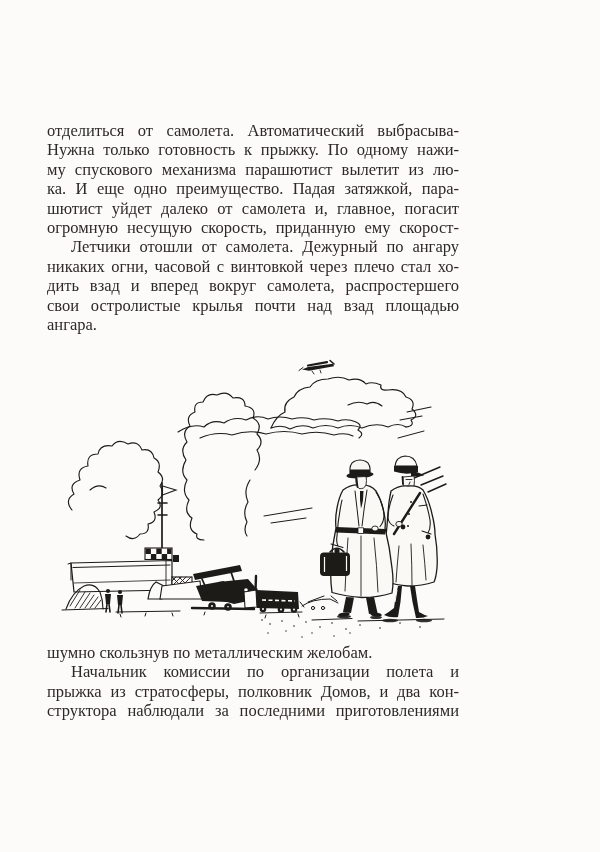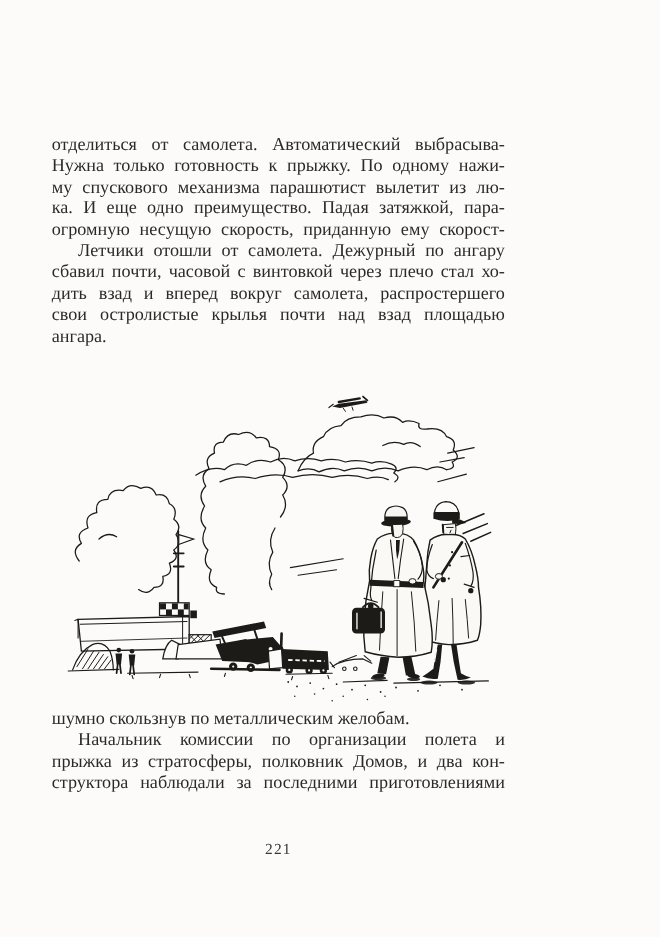--- a/index.html
+++ b/index.html
@@ -34,25 +34,26 @@
 <body>
 
 <div class="page">
 
   <div class="text-block text-upper">
     <div class="para">
       <div class="line">отделиться от самолета. Автоматический выбрасыва-</div>
       <div class="line">Нужна только готовность к прыжку. По одному нажи-</div>
       <div class="line">му спускового механизма парашютист вылетит из лю-</div>
       <div class="line">ка. И еще одно преимущество. Падая затяжкой, пара-</div>
+      <div class="line">шютист уйдет далеко от самолета и, главное, погасит</div>
       <div class="line">огромную несущую скорость, приданную ему скорост-</div>
     </div>
     <div class="para">
       <div class="line indent">Летчики отошли от самолета. Дежурный по ангару</div>
-      <div class="line">сбавил почти, часовой с винтовкой через плечо стал хо-</div>
+      <div class="line">никаких огни, часовой с винтовкой через плечо стал хо-</div>
       <div class="line">дить взад и вперед вокруг самолета, распростершего</div>
       <div class="line">свои остролистые крылья почти над взад площадью</div>
       <div class="line last">ангара.</div>
     </div>
   </div>
 
   <div class="illustration">
     <svg width="400" height="292" viewBox="0 0 400 292" xmlns="http://www.w3.org/2000/svg">
 
       <g>
@@ -252,15 +253,14 @@
     <div class="para">
       <div class="line last">шумно скользнув по металлическим желобам.</div>
     </div>
     <div class="para">
       <div class="line indent">Начальник комиссии по организации полета и</div>
       <div class="line">прыжка из стратосферы, полковник Домов, и два кон-</div>
       <div class="line">структора наблюдали за последними приготовлениями</div>
     </div>
   </div>
 
-  <div class="page-number">221</div>
 
 </div>
 
 </body></html>

